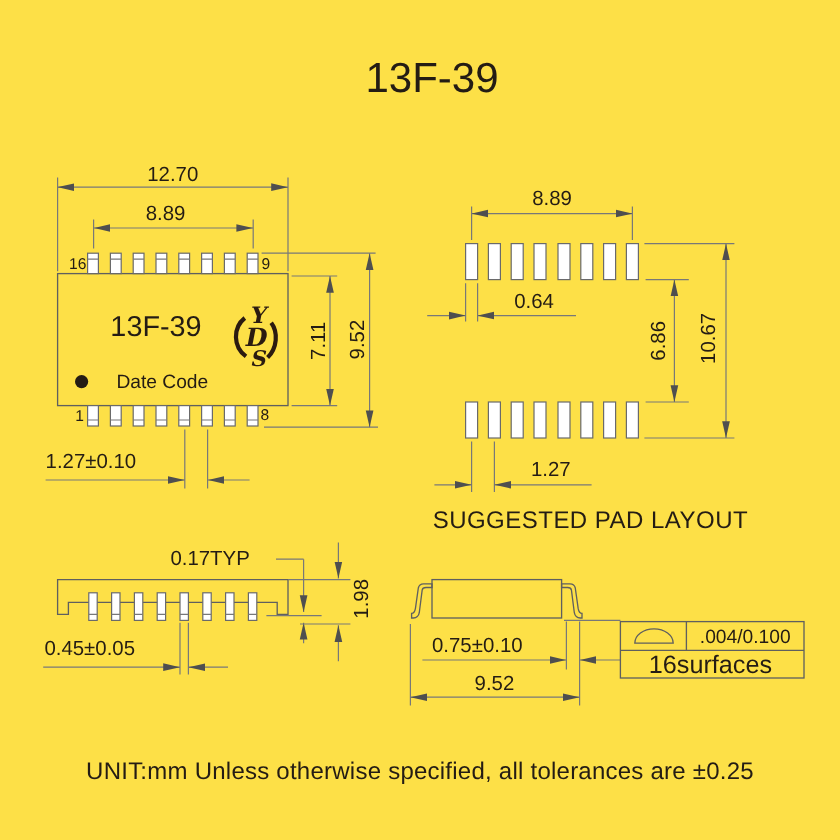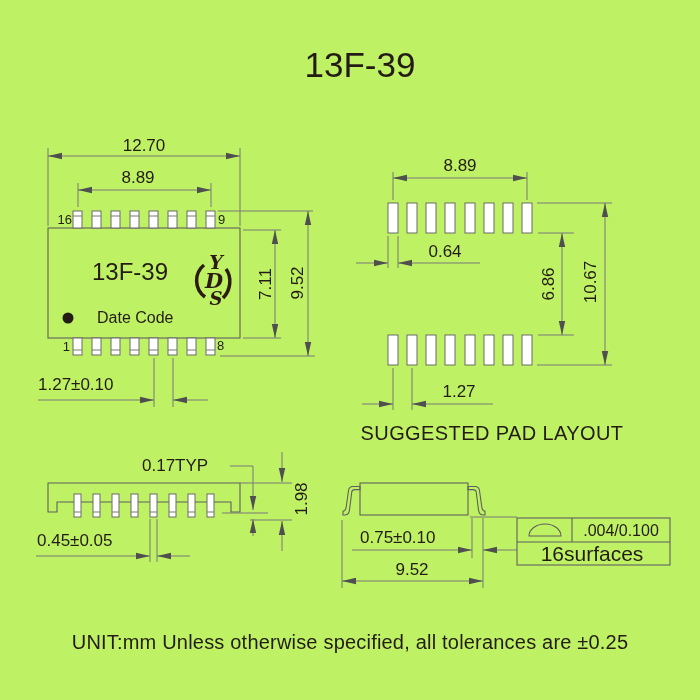--- a/index.html
+++ b/index.html
@@ -1,16 +1,16 @@
 <!DOCTYPE html>
 <html><head>
 <meta charset="utf-8">
 <style>
   html,body{margin:0;padding:0;background:#ffffff;}
-  .page{position:relative;width:700px;height:700px;background:#bef264;overflow:hidden;}
+  .page{position:relative;width:700px;height:700px;background:#fde047;overflow:hidden;}
   .t{font-family:"Liberation Sans",sans-serif;fill:#241c14;}
   .ln{fill:none;stroke:#5f5f5f;stroke-width:1.1;}
   .dm{fill:none;stroke:#787878;stroke-width:1;}
   .pin{fill:#ffffff;stroke:#6a6a6a;stroke-width:1;}
   .logo{font-family:"DejaVu Serif",serif;font-style:italic;font-weight:bold;fill:#2b1b10;}
   .logoln{fill:none;stroke:#2b1b10;stroke-width:3.5;}
 </style>
 </head>
 <body>
 

